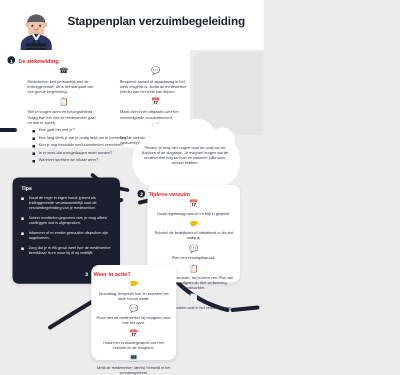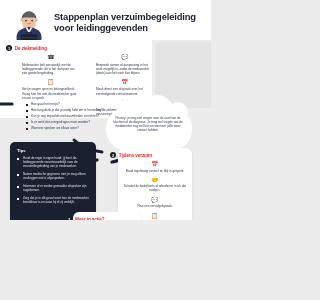--- a/index.html
+++ b/index.html
@@ -2,21 +2,21 @@
 <html><head>
 <meta charset="utf-8">
 <style>
   html,body{margin:0;padding:0;}
   body{
     width:211px;height:300px;overflow:hidden;
     background:#ececec;
     font-family:"Liberation Sans", sans-serif;
     -webkit-font-smoothing:antialiased;
   }
-  .page{position:relative;width:211px;height:220px;background:#ececec;overflow:hidden;}
+  .page{position:relative;width:211px;height:300px;background:#ececec;overflow:hidden;}
 
   
   .header{position:absolute;left:0;top:0;width:211px;height:40px;background:#ffffff;}
   .avatar{position:absolute;left:10px;top:10px;width:38px;height:32px;}
   .title{
     position:absolute;left:54px;top:12px;width:150px;
     font-size:9.4px;line-height:10.6px;font-weight:bold;color:#1b1f2e;
     letter-spacing:-0.15px;
   }
 
@@ -139,21 +139,20 @@
 
         <path d="M15.6 17.8 L19 23.4 L22.4 17.8 L20.8 17.2 L19 20.2 L17.2 17.2 Z" fill="#f2f2f4"></path>
 
         <rect x="10.8" y="24.6" width="16.4" height="7.4" rx="0.9" fill="#1b2030"></rect>
         <rect x="16.3" y="22.6" width="5.4" height="2.4" rx="0.8" fill="none" stroke="#1b2030" stroke-width="1"></rect>
         <rect x="10.8" y="27.3" width="16.4" height="0.9" fill="#3a4050"></rect>
       </svg>
     </div>
     <div class="title">
       <span>Stappenplan verzuimbegeleiding</span><br>
-      <span>voor leidinggevenden</span>
     </div>
   </div>
 
   <div class="panel-left"></div>
   <div class="panel-right"></div>
 
   <svg class="arcs" viewBox="0 0 211 300">
     <path d="M130 115 C 150 126, 166 138, 178 152" stroke="#1b2030" stroke-width="3.2" fill="none" stroke-linecap="round"></path>
     <path d="M168 146 C 150 154, 128 158, 112 162" stroke="#1b2030" stroke-width="3.2" fill="none" stroke-linecap="round"></path>
     <path d="M97 160 C 88 162, 82 168, 84 178" stroke="#1b2030" stroke-width="3.2" fill="none" stroke-linecap="round"></path>

